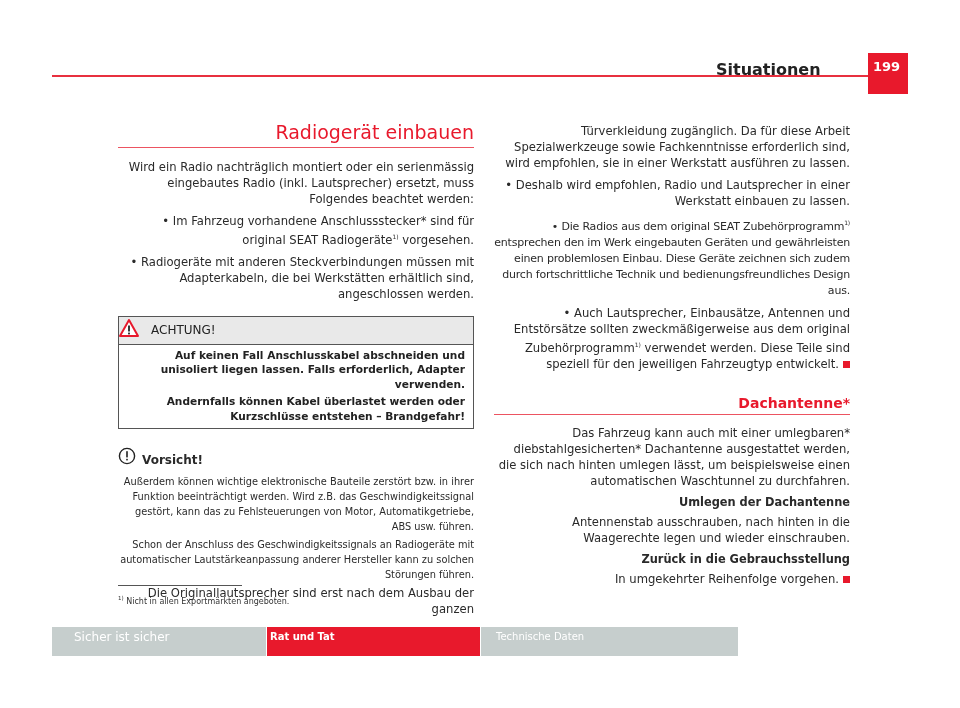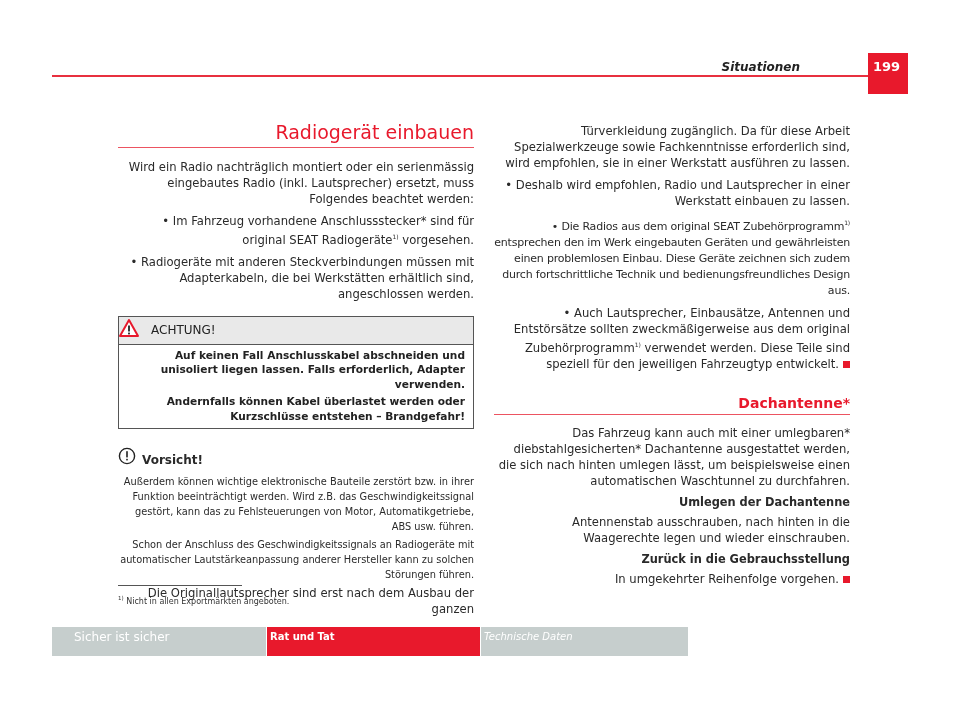--- a/index.html
+++ b/index.html
@@ -1,20 +1,20 @@
 <!DOCTYPE html>
 <html><head>
 <meta charset="utf-8">
 <style>
   * { box-sizing: border-box; margin: 0; padding: 0; }
   html, body { width: 960px; height: 708px; background: #ffffff; overflow: hidden; }
   body { position: relative; font-family: "DejaVu Sans", sans-serif; color: #2a2a2a; }
 
   .header-rule { position: absolute; left: 52px; top: 75px; width: 856px; height: 2px; background: #e8303f; }
-  .header-title { position: absolute; left: 716px; top: 60px; width: 84px; text-align: right; font-size: 12px; font-weight: bold; color: #222; font-style: italic; }
+  .header-title { position: absolute; left: 716px; top: 60px; width: 84px; text-align: right; font-size: 16px; font-weight: bold; color: #222; }
   .page-num { position: absolute; left: 868px; top: 53px; width: 40px; height: 41px; background: #e8192c; color: #fff; font-size: 13px; font-weight: bold; padding: 6px 0 0 5px; }
 
   .col { position: absolute; width: 356px; text-align: right; }
   .col-left { left: 118px; top: 121px; }
   .col-right { left: 494px; top: 123px; }
 
   .h1 { font-size: 19px; color: #e8192c; padding-bottom: 4px; border-bottom: 1px solid #ec5461; margin-bottom: 11px; }
   .h2 { font-size: 14px; color: #e8192c; padding-bottom: 3px; border-bottom: 1px solid #ec5461; margin: 23px 0 10px; font-weight: bold; }
 
   .p { font-size: 11.6px; line-height: 16px; margin-bottom: 6px; }
@@ -36,21 +36,21 @@
   .fn-rule { position: absolute; left: 118px; top: 585px; width: 124px; height: 1px; background: #555; }
   .footnote { position: absolute; left: 118px; top: 595px; font-size: 8px; color: #333; }
   .footnote sup { font-size: 5.5px; }
 
   .tabs { position: absolute; left: 52px; top: 627px; height: 29px; display: flex; }
   .tab { height: 29px; margin-right: 1px; background: #c6cecd; color: #fff; padding: 4px 0 0 0; }
   .tab.active { background: #e8192c; font-weight: bold; }
   .tab-1 { width: 214px; font-size: 12px; padding-left: 22px; padding-top: 3px; }
   .tab-2 { width: 213px; font-size: 10px; padding-left: 2px; }
   .tab-3 { width: 213px; font-size: 10px; padding-left: 3px; }
-  .tab-4 { width: 207px; font-size: 10px; padding-left: 3px; font-style: italic; }
+  .tab-4 { width: 257px; font-size: 10px; padding-left: 15px; }
 </style>
 </head>
 <body>
 
 <div class="header-rule"></div>
 <div class="header-title">Situationen</div>
 <div class="page-num">199</div>
 
 <div class="col col-left">
   <div class="h1">Radiogerät einbauen</div>

